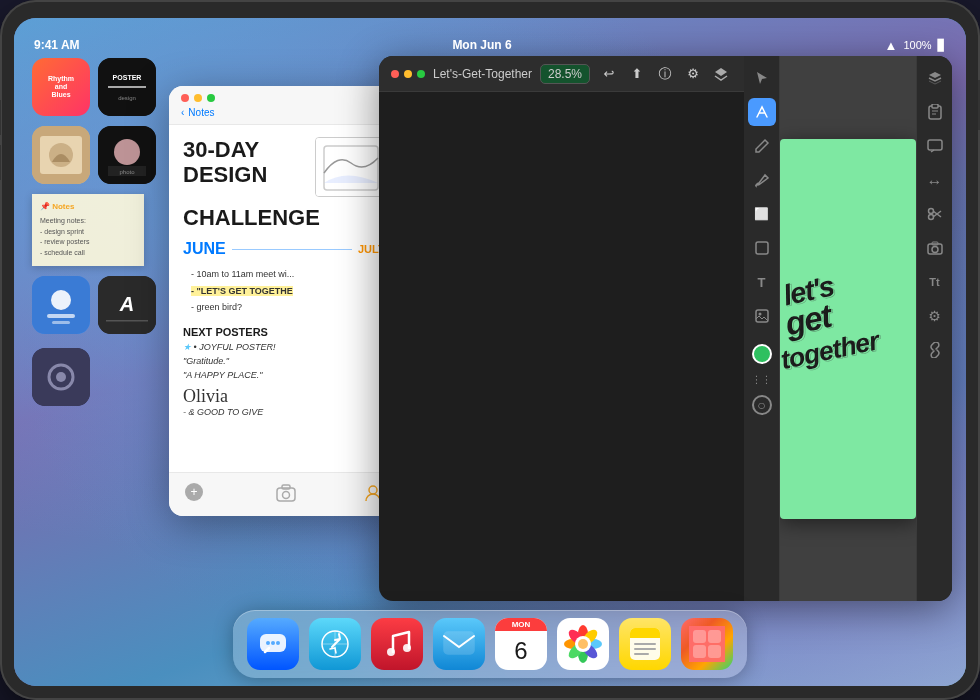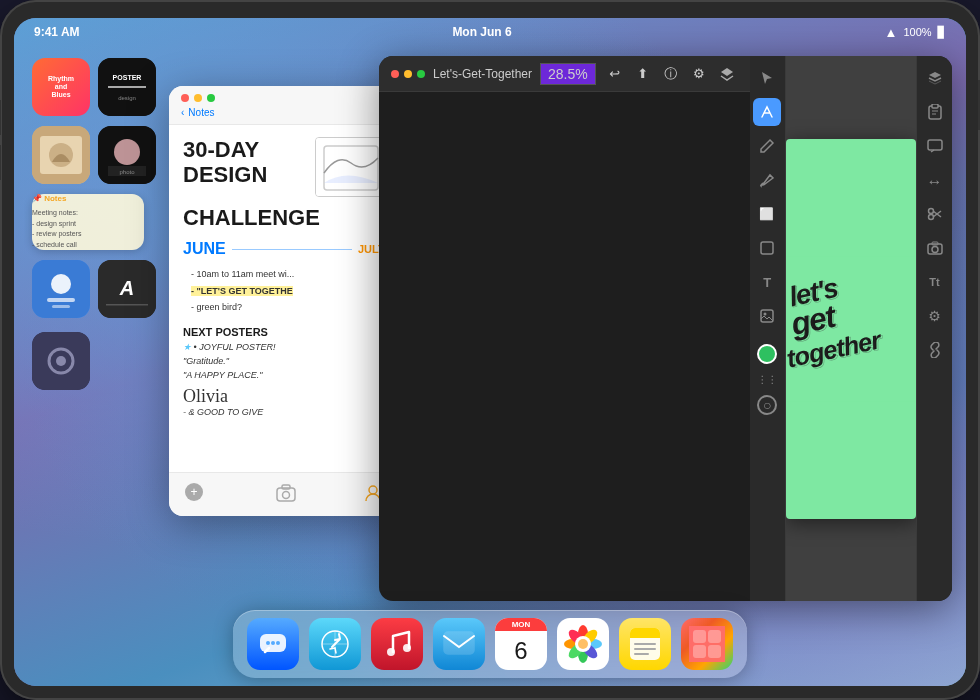--- a/index.html
+++ b/index.html
@@ -42,21 +42,21 @@
       background: 
         radial-gradient(ellipse at 20% 30%, rgba(100, 160, 220, 0.7) 0%, transparent 50%),
         radial-gradient(ellipse at 80% 70%, rgba(160, 100, 200, 0.6) 0%, transparent 50%),
         radial-gradient(ellipse at 50% 50%, rgba(80, 140, 200, 0.5) 0%, transparent 70%),
         linear-gradient(160deg, #5a9fd4 0%, #7b6baf 40%, #4a8fbf 70%, #8ab4d4 100%);
     }
 
     
     .status-bar {
       position: absolute;
-      top: 0;
+      top: 13px;
       left: 0;
       right: 0;
       height: 28px;
       display: flex;
       align-items: center;
       justify-content: space-between;
       padding: 0 20px;
       z-index: 100;
     }
     .status-time {
@@ -127,21 +127,22 @@
       background: linear-gradient(135deg, #3a7bd5, #5b9df5);
       display: flex;
       align-items: center;
       justify-content: center;
     }
 
     
     .widget-note {
       width: 112px;
       background: rgba(255, 249, 220, 0.9);
-      border-radius: 12px;
+      border-radius: 0;
+      padding: 8px;
       font-size: 7px;
       color: #555;
       line-height: 1.3;
       box-shadow: 0 2px 8px rgba(0,0,0,0.2);
     }
 
     
     .notes-window {
       position: absolute;
       top: 68px;
@@ -321,25 +322,25 @@
 
     .design-title-text {
       flex: 1;
       text-align: center;
       font-size: 12px;
       color: #ccc;
       font-weight: 500;
     }
 
     .design-zoom {
-      background: #6d28d9;
+      background: #14532d;
       border: 1px solid #555;
-      border-radius: 0;
+      border-radius: 5px;
       padding: 2px 7px;
-      font-size: 14px;
+      font-size: 12px;
       color: #ccc;
     }
 
     .design-toolbar-icons {
       display: flex;
       gap: 6px;
       align-items: center;
     }
 
     .toolbar-icon {

